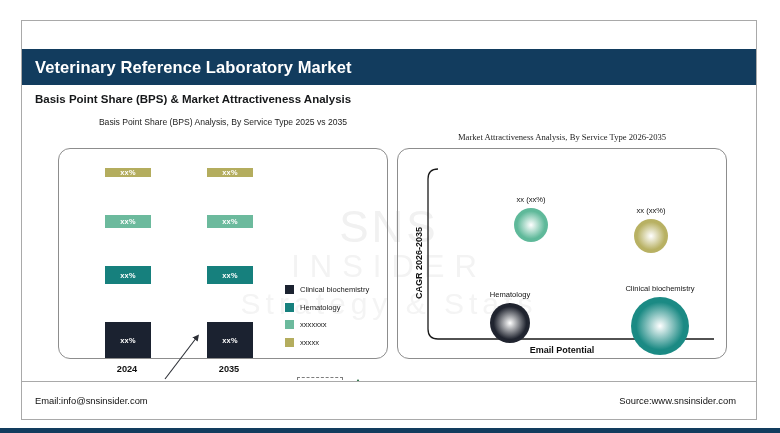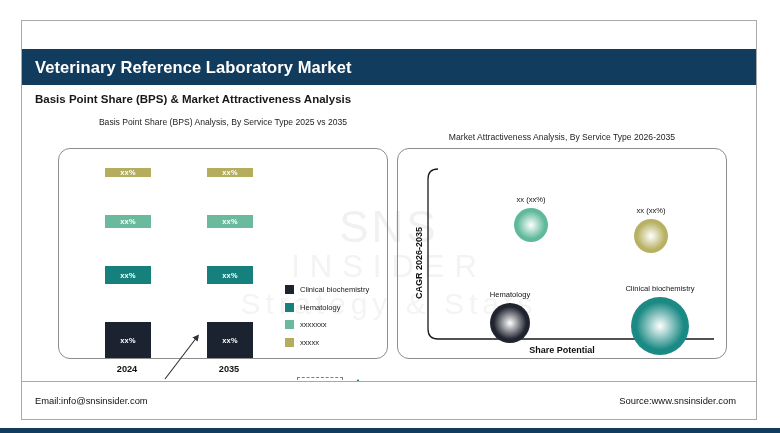--- a/index.html
+++ b/index.html
@@ -53,21 +53,21 @@
     font-size:30px;font-weight:400;color:#f4f4f4;letter-spacing:5px;
     line-height:1.15;
   }
 
   
   .chart-head{
     position:absolute;font-size:8.6px;color:#1d1d1d;
     text-align:center;z-index:3;
   }
   .chart-head.left{left:36px;top:96px;width:330px;}
-  .chart-head.right{left:375px;top:111px;width:330px;}
+  .chart-head.right{left:375px;top:111px;width:330px;font-family:Liberation Serif, serif;}
 
   
   .panel{
     position:absolute;border:1px solid #8d8d8d;border-radius:12px;
     background:transparent;box-sizing:border-box;z-index:2;
   }
   .panel-left{left:36px;top:127px;width:330px;height:211px;}
   .panel-right{left:375px;top:127px;width:330px;height:211px;}
 
   
@@ -227,21 +227,21 @@
   <div class="panel panel-right">
     <div class="bubble-area">
 
       <svg width="330" height="211" viewBox="0 0 330 211" style="position:absolute;left:0;top:0;">
         <path d="M30,14 C30,8 36,6 42,6" fill="none" stroke="#1a1a1a" stroke-width="0"></path>
         <path d="M30,180 L30,30 Q30,20 40,20" fill="none" stroke="#1a1a1a" stroke-width="1.3"></path>
         <path d="M30,180 Q30,190 40,190 L316,190" fill="none" stroke="#1a1a1a" stroke-width="1.3"></path>
       </svg>
 
       <div class="axis-y-label" style="left:16px;top:150px;">CAGR 2026-2035</div>
-      <div class="axis-x-label" style="left:0;top:196px;">Share Potential</div>
+      <div class="axis-x-label" style="left:0;top:196px;">Email Potential</div>
 
       <div class="bubble" style="width: 34px; height: 34px; left: 116px; top: 59px; background: radial-gradient(circle, rgb(255, 255, 255) 0%, rgb(95, 185, 154) 58%, rgb(95, 185, 154) 100%);"></div>
       <div class="bubble-label" style="left: 133px; top: 46px;">xx (xx%)</div>
 
       <div class="bubble" style="width: 34px; height: 34px; left: 236px; top: 70px; background: radial-gradient(circle, rgb(255, 255, 255) 0%, rgb(184, 177, 99) 58%, rgb(184, 177, 99) 100%);"></div>
       <div class="bubble-label" style="left: 253px; top: 57px;">xx (xx%)</div>
 
       <div class="bubble" style="width: 40px; height: 40px; left: 92px; top: 154px; background: radial-gradient(circle, rgb(255, 255, 255) 0%, rgb(32, 36, 47) 58%, rgb(32, 36, 47) 100%);"></div>
       <div class="bubble-label" style="left: 112px; top: 141px;">Hematology</div>
 

